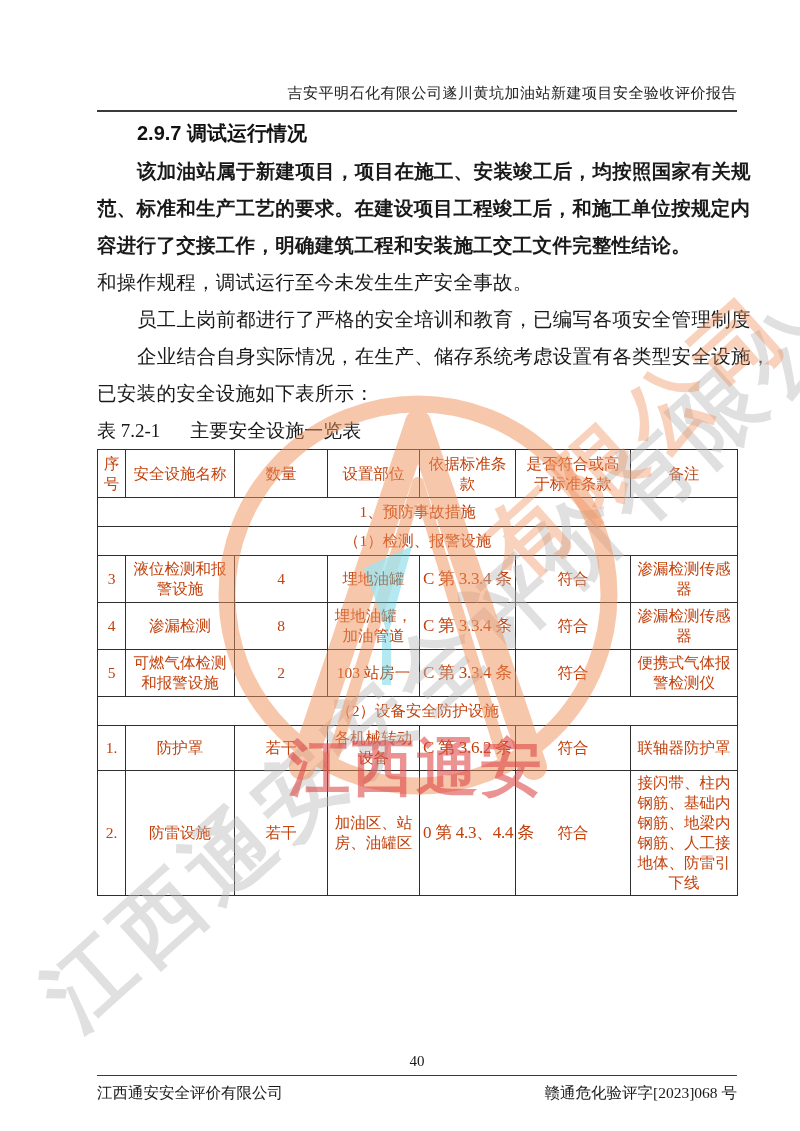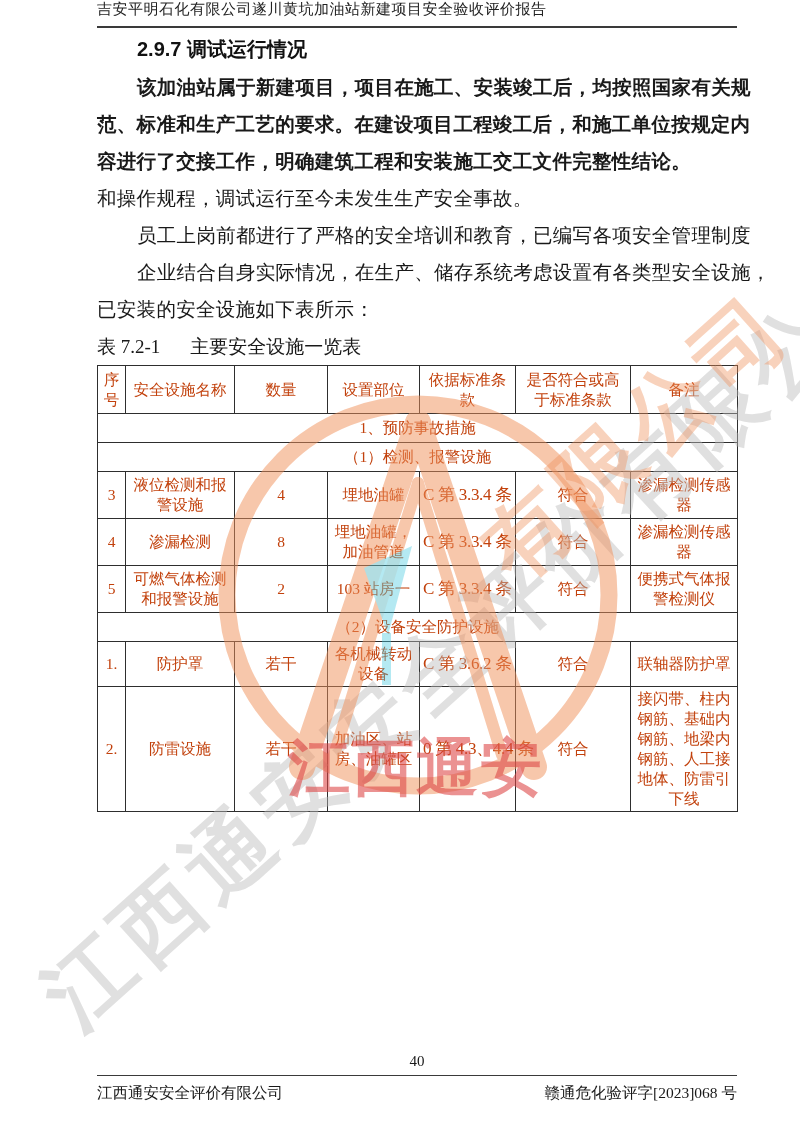--- a/index.html
+++ b/index.html
@@ -9,22 +9,22 @@
     --wm-cyan:#45c8e0;
   }
   html,body{margin:0;padding:0;background:#ffffff;}
   .page{
     position:relative;width:800px;height:1131px;background:#fff;overflow:hidden;
     font-family:"Liberation Serif","DejaVu Serif",serif;color:#191919;
   }
   .content{position:absolute;left:97px;top:0;width:640px;}
   
   .doc-header{
-    padding-bottom:7px;border-bottom:2px solid #3a3a3a;
-    text-align:left;font-size:15px;letter-spacing:.5px;color:#222;
+    padding-top:84px;padding-bottom:7px;border-bottom:2px solid #3a3a3a;
+    text-align:right;font-size:15px;letter-spacing:.5px;color:#222;
   }
   
   .sec-heading{
     font-family:"Liberation Sans","DejaVu Sans",sans-serif;font-weight:bold;
     font-size:20px;line-height:26px;margin:8px 0 0 0;padding-left:40px;color:#111;
   }
   .sec-heading.h210{margin-top:6px;line-height:28px;}
   
   .para{margin:0;}
   .para.first{margin-top:7px;font-weight:bold;}

